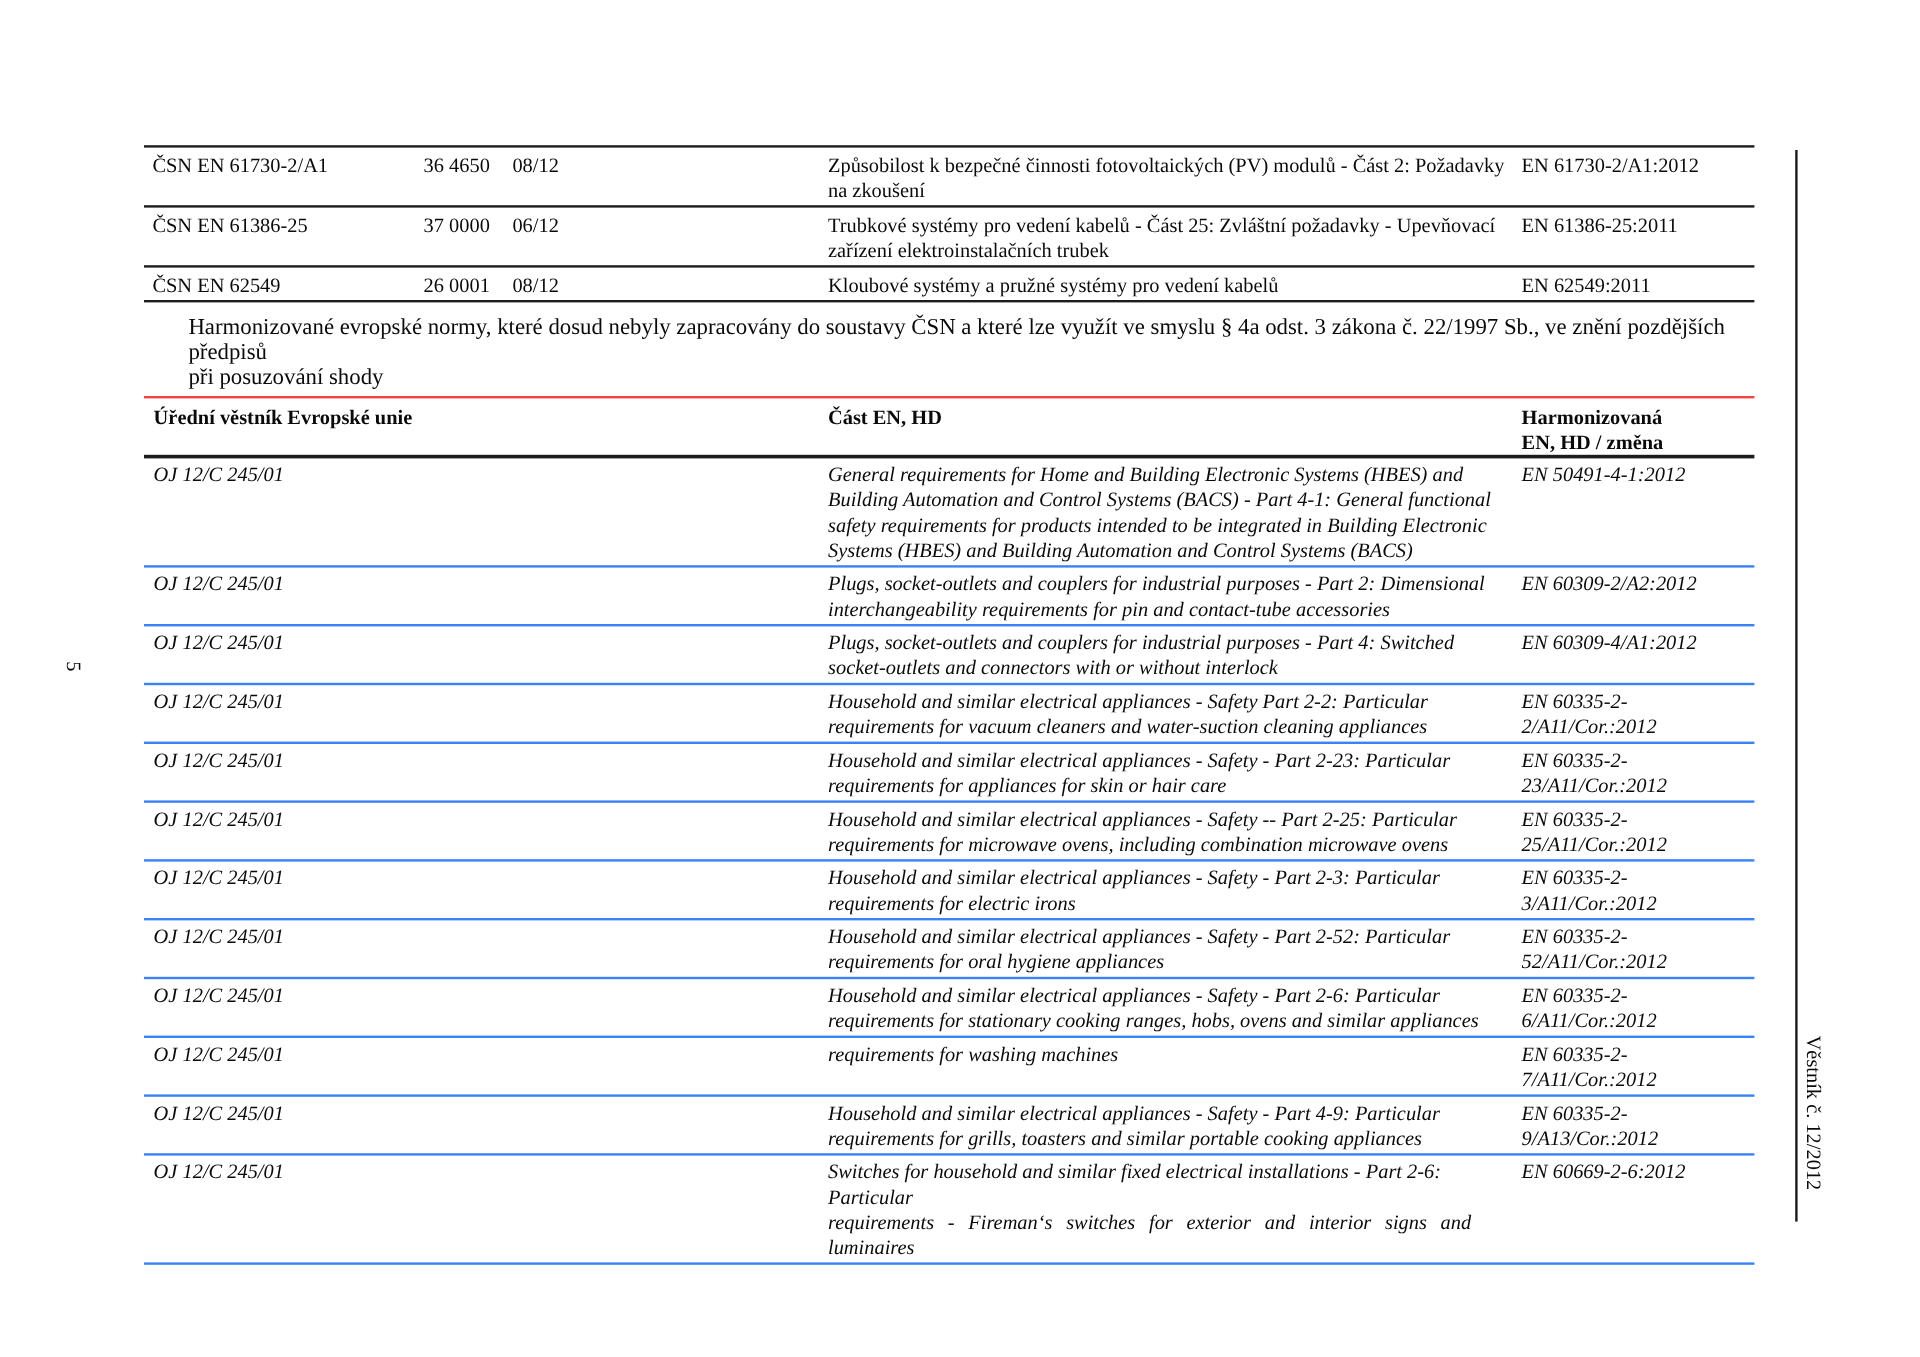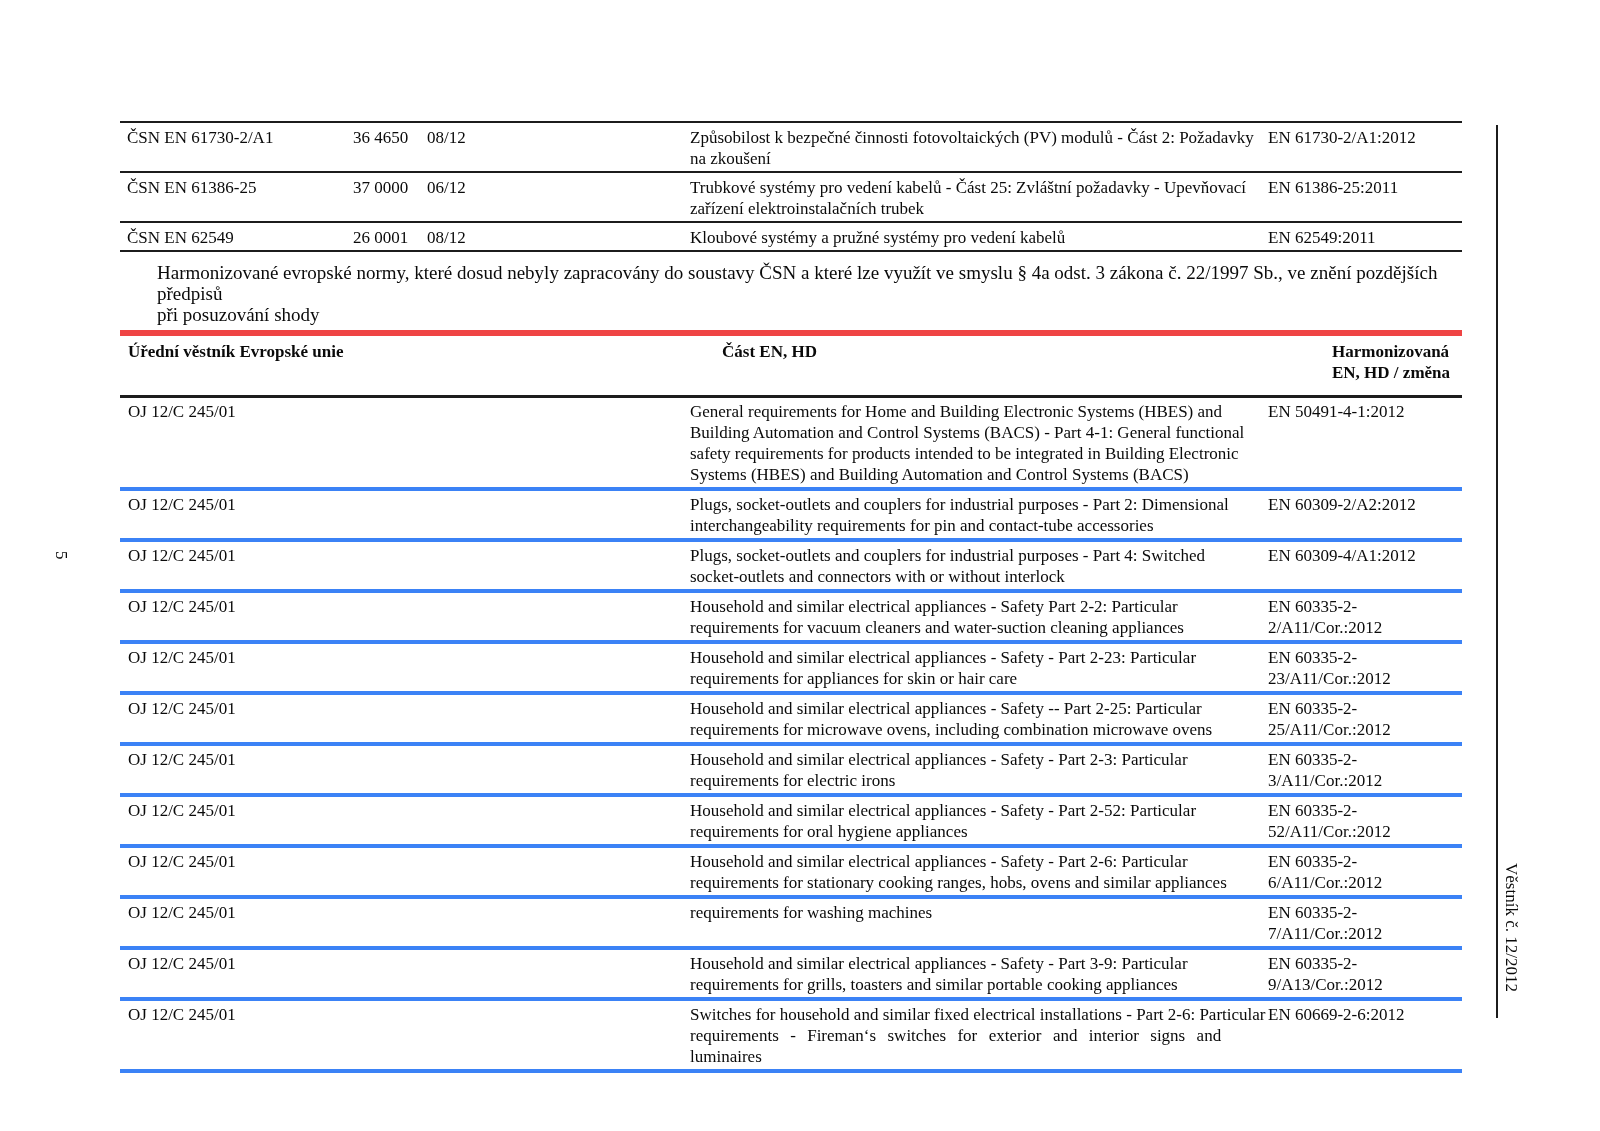--- a/index.html
+++ b/index.html
@@ -57,31 +57,31 @@
     top: 330px;
     width: 1342px;
     font-size: 17px;
     line-height: 21px;
   }
   #main-table .m-grid {
     display: grid;
     grid-template-columns: 570px 578px 194px;
   }
   #main-table .m-header {
-    border-top: 6px solid #ef4444;
+    border-top: 2px solid #ef4444;
     border-bottom: 3px solid #1c1c1c;
     font-weight: bold;
     padding-top: 5px;
-    padding-bottom: 12px;
-    gap: 32px;
+    padding-bottom: 0;
   }
   #main-table .m-row {
-    border-bottom: 4px solid #3b82f6;
+    border-bottom: 2px solid #3b82f6;
     padding-top: 3px;
     padding-bottom: 2px;
+    font-style: italic;
   }
   .c-oj, .c-hdr1 { padding-left: 8px; }
   .stretch { word-spacing: 0.42em; }
   
   #sidebar-rule {
     position: absolute;
     left: 1496px;
     top: 125px;
     width: 2px;
     height: 893px;
@@ -233,21 +233,21 @@
       <div class="c-oj">OJ 12/C 245/01</div>
       <div class="c-name">
             <div>requirements for washing machines</div>
           </div>
       <div class="c-en">EN 60335-2-7/A11/Cor.:2012</div>
     </div>
 
     <div class="m-grid m-row">
       <div class="c-oj">OJ 12/C 245/01</div>
       <div class="c-name">
-            <div>Household and similar electrical appliances - Safety - Part 3-9: Particular</div>
+            <div>Household and similar electrical appliances - Safety - Part 4-9: Particular</div>
             <div>requirements for grills, toasters and similar portable cooking appliances</div>
           </div>
       <div class="c-en">EN 60335-2-9/A13/Cor.:2012</div>
     </div>
 
     <div class="m-grid m-row">
       <div class="c-oj">OJ 12/C 245/01</div>
       <div class="c-name">
             <div>Switches for household and similar fixed electrical installations - Part 2-6: Particular</div>
             <div class="stretch">requirements - Fireman‘s switches for exterior and interior signs and luminaires</div>

